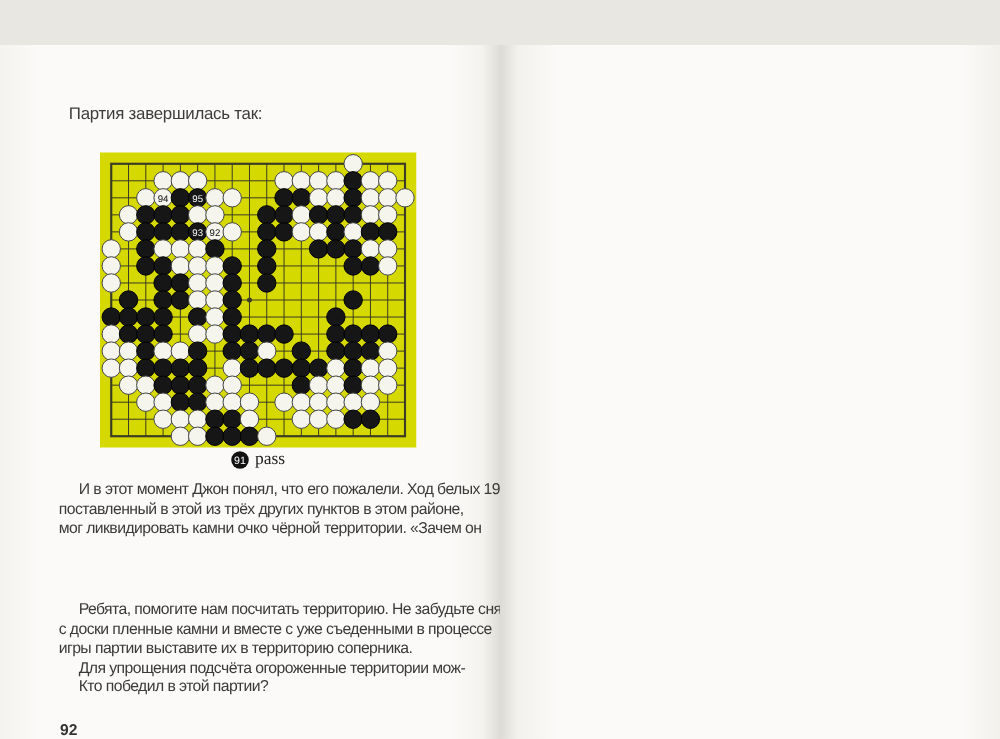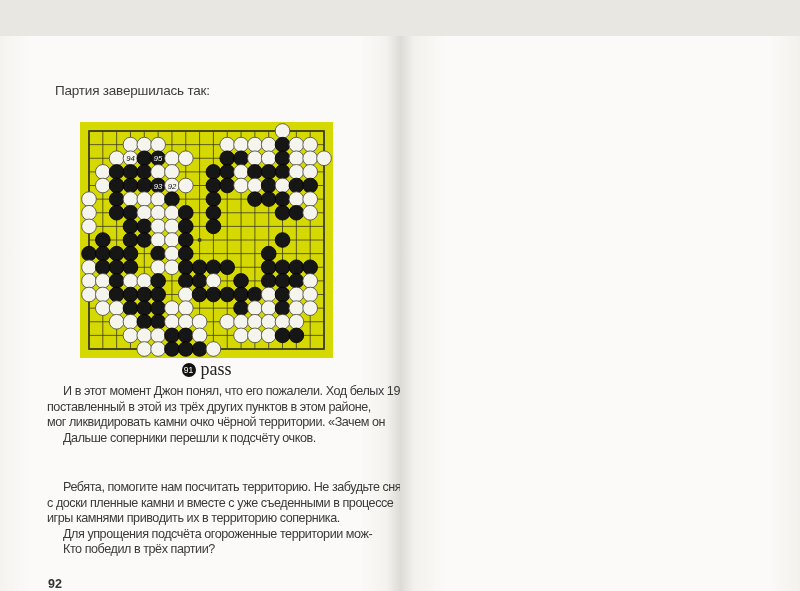--- a/index.html
+++ b/index.html
@@ -4,27 +4,27 @@
 <style>
   html,body{margin:0;padding:0;background:#e9e7e2;}
   #stage{position:relative;width:800px;height:591px;background:#f9f8f5;overflow:hidden;
          font-family:"Liberation Sans",sans-serif;margin-top:36px;}
   .page{position:absolute;top:0;width:400px;height:591px;}
   .page.left{left:0;background:linear-gradient(90deg,#f4f3ef 0,#fbfaf8 30px,#fbfaf8 360px,#f1efea 400px);}
   .page.right{left:400px;background:linear-gradient(90deg,#efede8 0,#fbfaf8 45px,#fbfaf8 370px,#f3f1ec 400px);}
   .gutter{position:absolute;left:386px;top:0;width:28px;height:591px;
           background:linear-gradient(90deg,rgba(0,0,0,0) 0,rgba(60,55,45,.10) 50%,rgba(0,0,0,0) 100%);}
   .intro{position:absolute;left:55px;top:47px;font-size:13.5px;color:#3c3c3c;letter-spacing:-.2px;}
-  .board{position:absolute;background:#d6d900;font-style:italic;}
+  .board{position:absolute;background:#d6d900;}
   .board-left{left:80px;top:86px;width:253px;height:236px;}
   .caption{position:absolute;left:80px;top:323px;width:253px;text-align:center;height:16px;}
   .caption .disc{display:inline-block;width:14px;height:14px;border-radius:50%;background:#111;
                  color:#fff;font-size:8.5px;font-weight:normal;line-height:14px;text-align:center;
                  vertical-align:middle;}
-  .caption .pass{font-family:"Liberation Serif",serif;font-size:18px;color:#222;margin-left:5px;
+  .caption .pass{font-family:"Liberation Serif",serif;font-size:14px;color:#222;margin-left:5px;
                  vertical-align:middle;}
   .para{position:absolute;left:47px;width:352px;font-size:12.6px;line-height:15.6px;color:#3a3a3a;
         letter-spacing:-.45px;}
   .para .line{white-space:nowrap;}
   .para .line.ind{padding-left:16px;}
   .para1{top:348px;}
   .para2{top:444px;}
   .pagenum{position:absolute;font-size:12.5px;font-weight:bold;color:#333;}
   .pn-left{left:48px;top:541px;}
   .board svg{display:block;}
@@ -270,28 +270,27 @@
           <circle cx="133.41176470588238" cy="227" r="7.357500000000001" fill="#f5f5ee" stroke="#444" stroke-width="0.8"></circle>
         </svg>
       </div>
     <div class="caption">
       <span class="disc">91</span><span class="pass">pass</span>
     </div>
     <div class="para para1">
         <div class="line ind">И в этот момент Джон понял, что его пожалели. Ход белых 192,</div>
         <div class="line">поставленный в этой из трёх других пунктов в этом районе,</div>
         <div class="line">мог ликвидировать камни очко чёрной территории. «Зачем он</div>
-        <div class="line ind">Дальше соперники перешли к подсчёту очков.</div>
       </div>
     <div class="para para2">
         <div class="line ind">Ребята, помогите нам посчитать территорию. Не забудьте снять</div>
         <div class="line">с доски пленные камни и вместе с уже съеденными в процессе</div>
-        <div class="line">игры камнями приводить их в территорию соперника.</div>
+        <div class="line">игры партии выставите их в территорию соперника.</div>
         <div class="line ind">Для упрощения подсчёта огороженные территории мож-</div>
-        <div class="line ind">Кто победил в трёх партии?</div>
+        <div class="line ind">Кто победил в этой партии?</div>
       </div>
     <div class="pagenum pn-left">92</div>
   </div>
 
   <div class="page right">
     
     
     
   </div>
 

